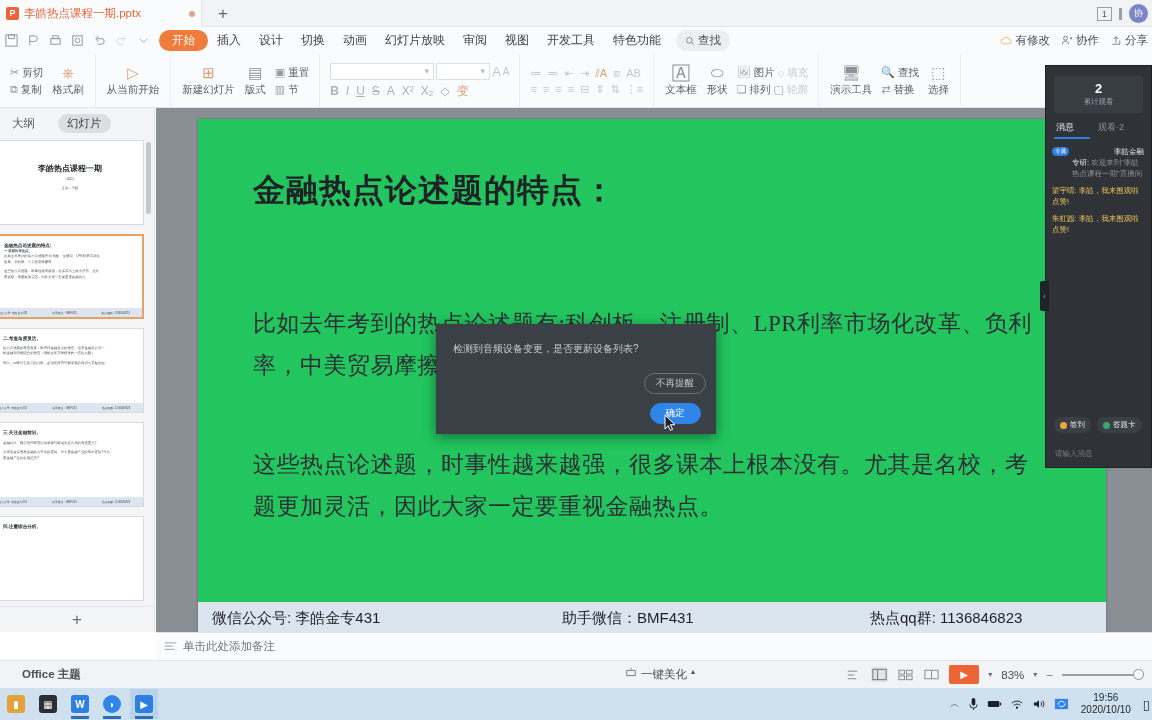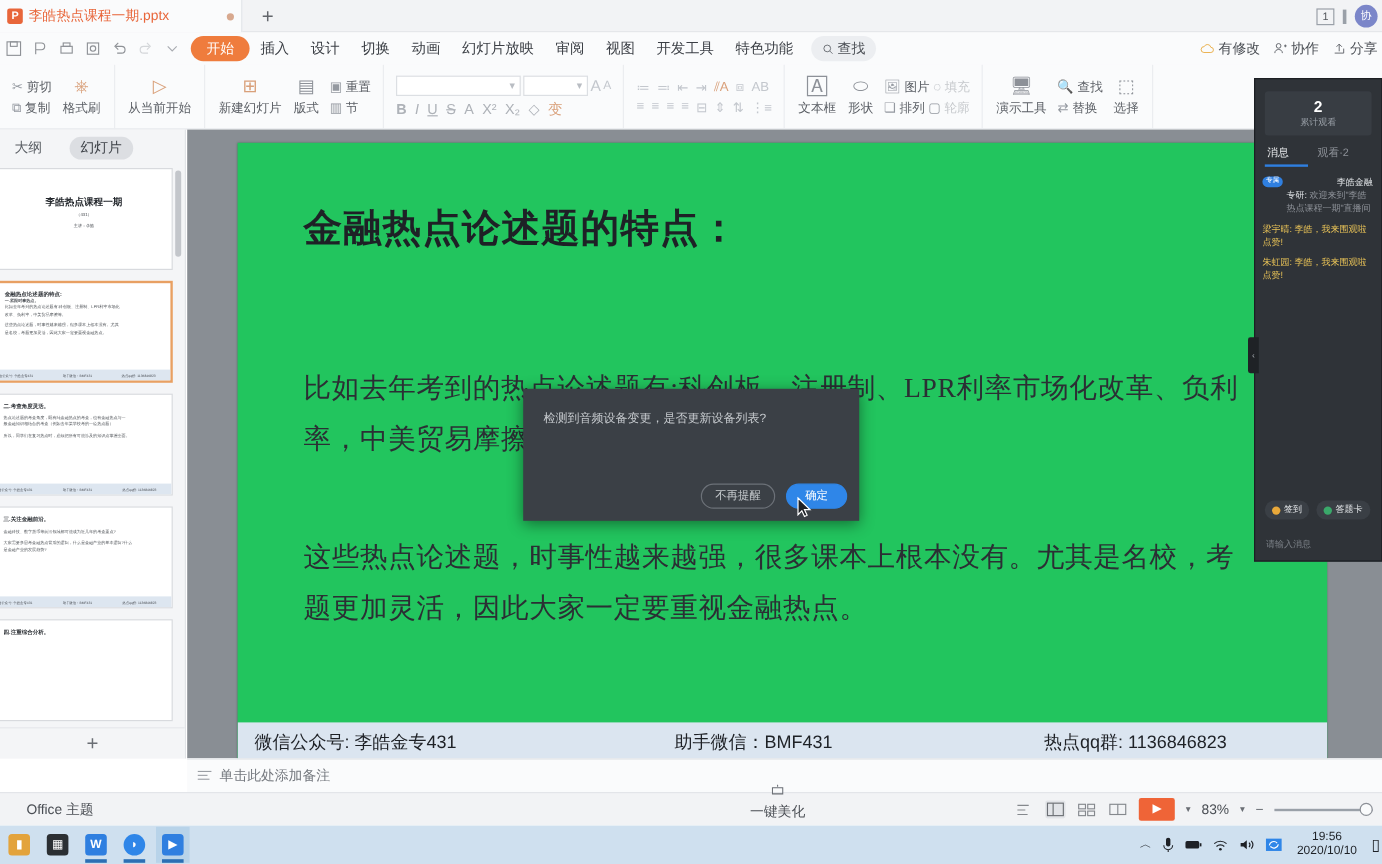--- a/index.html
+++ b/index.html
@@ -203,23 +203,23 @@
     position: absolute; left: 156px; right: 0; bottom: 60px; height: 28px;
     background: #fafbfc; border-top: 1px solid #e1e3e7;
     display: flex; align-items: center; gap: 6px; padding-left: 8px;
     font-size: 11.5px; color: #73777d;
   }
   .statusbar {
     position: absolute; left: 0; right: 0; bottom: 32px; height: 28px;
     background: #f2f3f5; border-top: 1px solid #e3e5e9;
     display: flex; align-items: center; font-size: 11.5px; color: #4a4e54;
   }
-  .sb-theme { margin-left: 22px; white-space: nowrap; }
+  .sb-theme { margin-left: 22px; white-space: nowrap; font-weight: bold; }
   .sb-beautify {
-    position: absolute; left: 625px; display: flex; align-items: center; gap: 4px; flex-direction: column;
+    position: absolute; left: 625px; display: flex; gap: 4px;
   }
   .sb-right {
     margin-left: auto; display: flex; align-items: center; gap: 9px; padding-right: 8px;
   }
   .viewico { width: 17px; height: 15px; opacity: .8; }
   .viewico.sel { background: #dfe1e5; border-radius: 2px; }
   .playbtn {
     width: 30px; height: 19px; background: #ef6437; border-radius: 2px;
     display: flex; align-items: center; justify-content: center; color: #fff; font-size: 10px;
   }
@@ -308,21 +308,21 @@
   .modal-head {
     height: 21px; background: #34383e; display: flex; align-items: center;
     justify-content: center; font-size: 10px; color: #d6d9dd; position: relative;
   }
   .modal-close {
     position: absolute; right: 7px; top: 3px; font-size: 11px; color: #a8adb3;
   }
   .modal-body { padding: 18px 17px 0 17px; font-size: 10px; color: #c6cace; }
   .modal-foot {
     position: absolute; right: 10px; bottom: 10px;
-    display: flex; align-items: center; gap: 9px;
+    display: flex; align-items: center; gap: 9px; flex-direction: column;
   }
   .mbtn {
     border: 1px solid #6c7178; border-radius: 11px; padding: 3px 11px;
     font-size: 9.5px; color: #c6cace; background: transparent;
   }
   .mbtn.primary { background: #2f86e8; border-color: #2f86e8; color: #fff; padding: 3px 15px; }
   .cursor-arrow {
     position: absolute; left: 664px; top: 414px; width: 13px; height: 18px;
   }
 </style>

